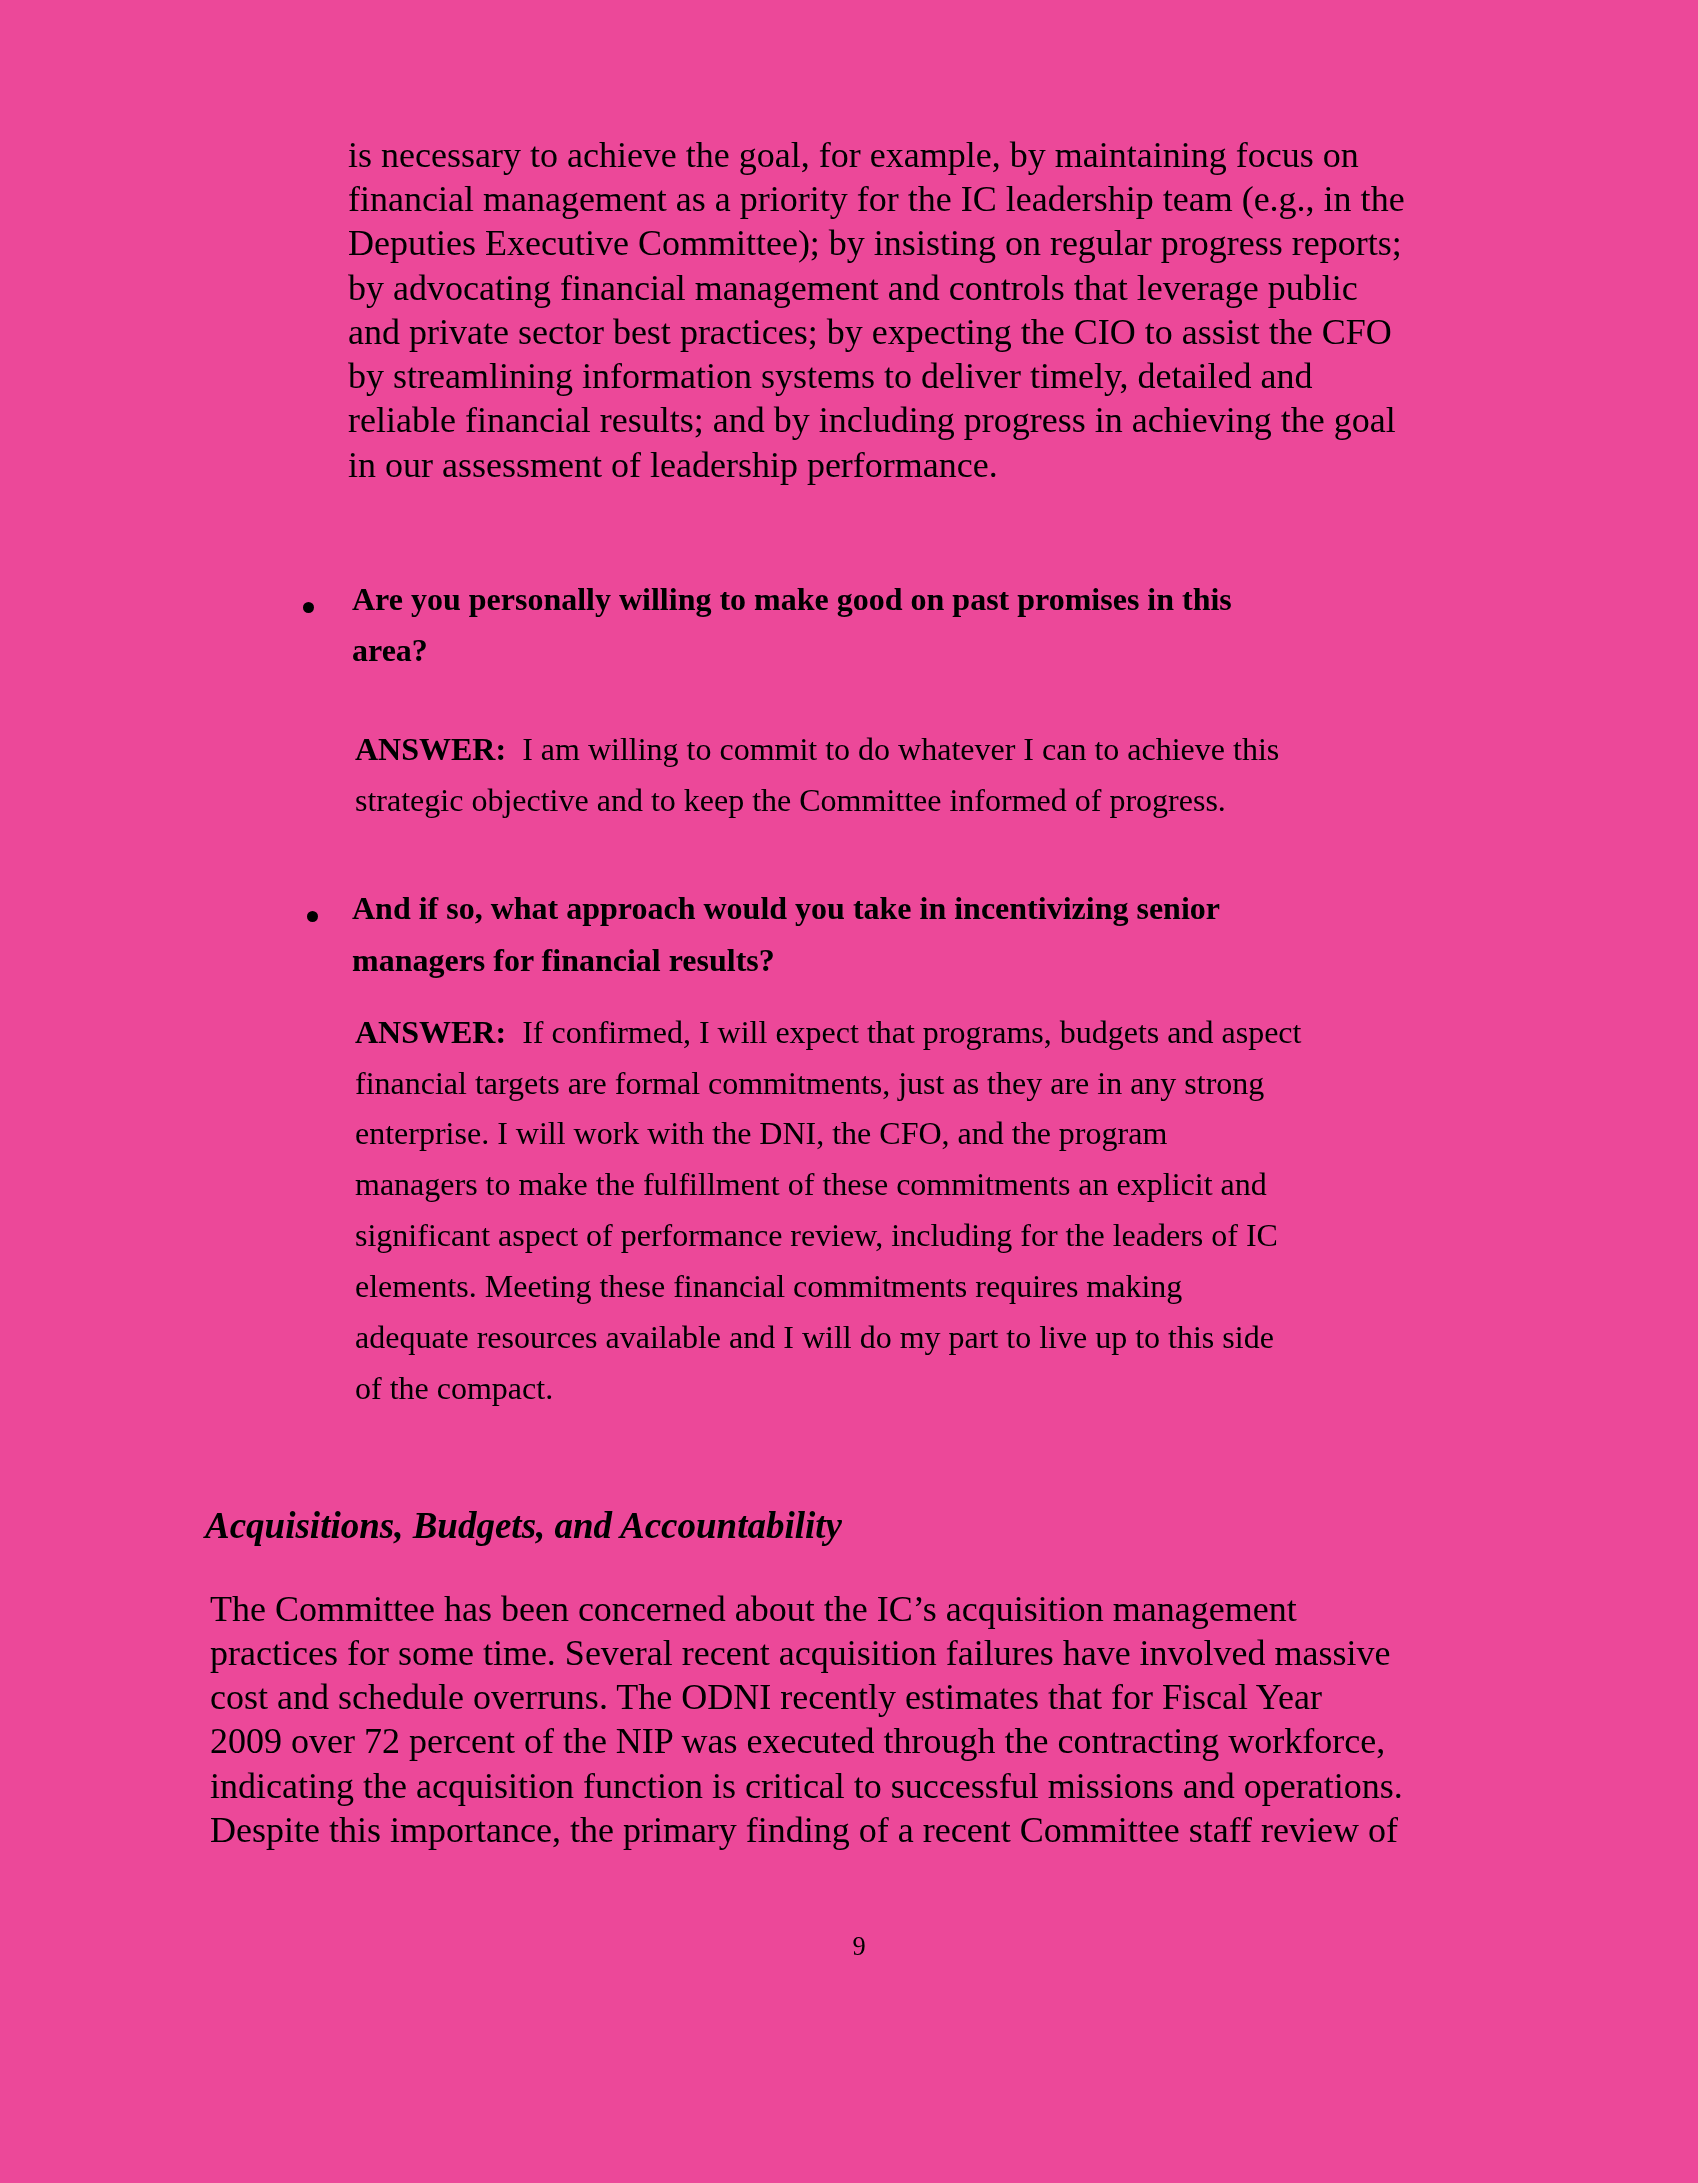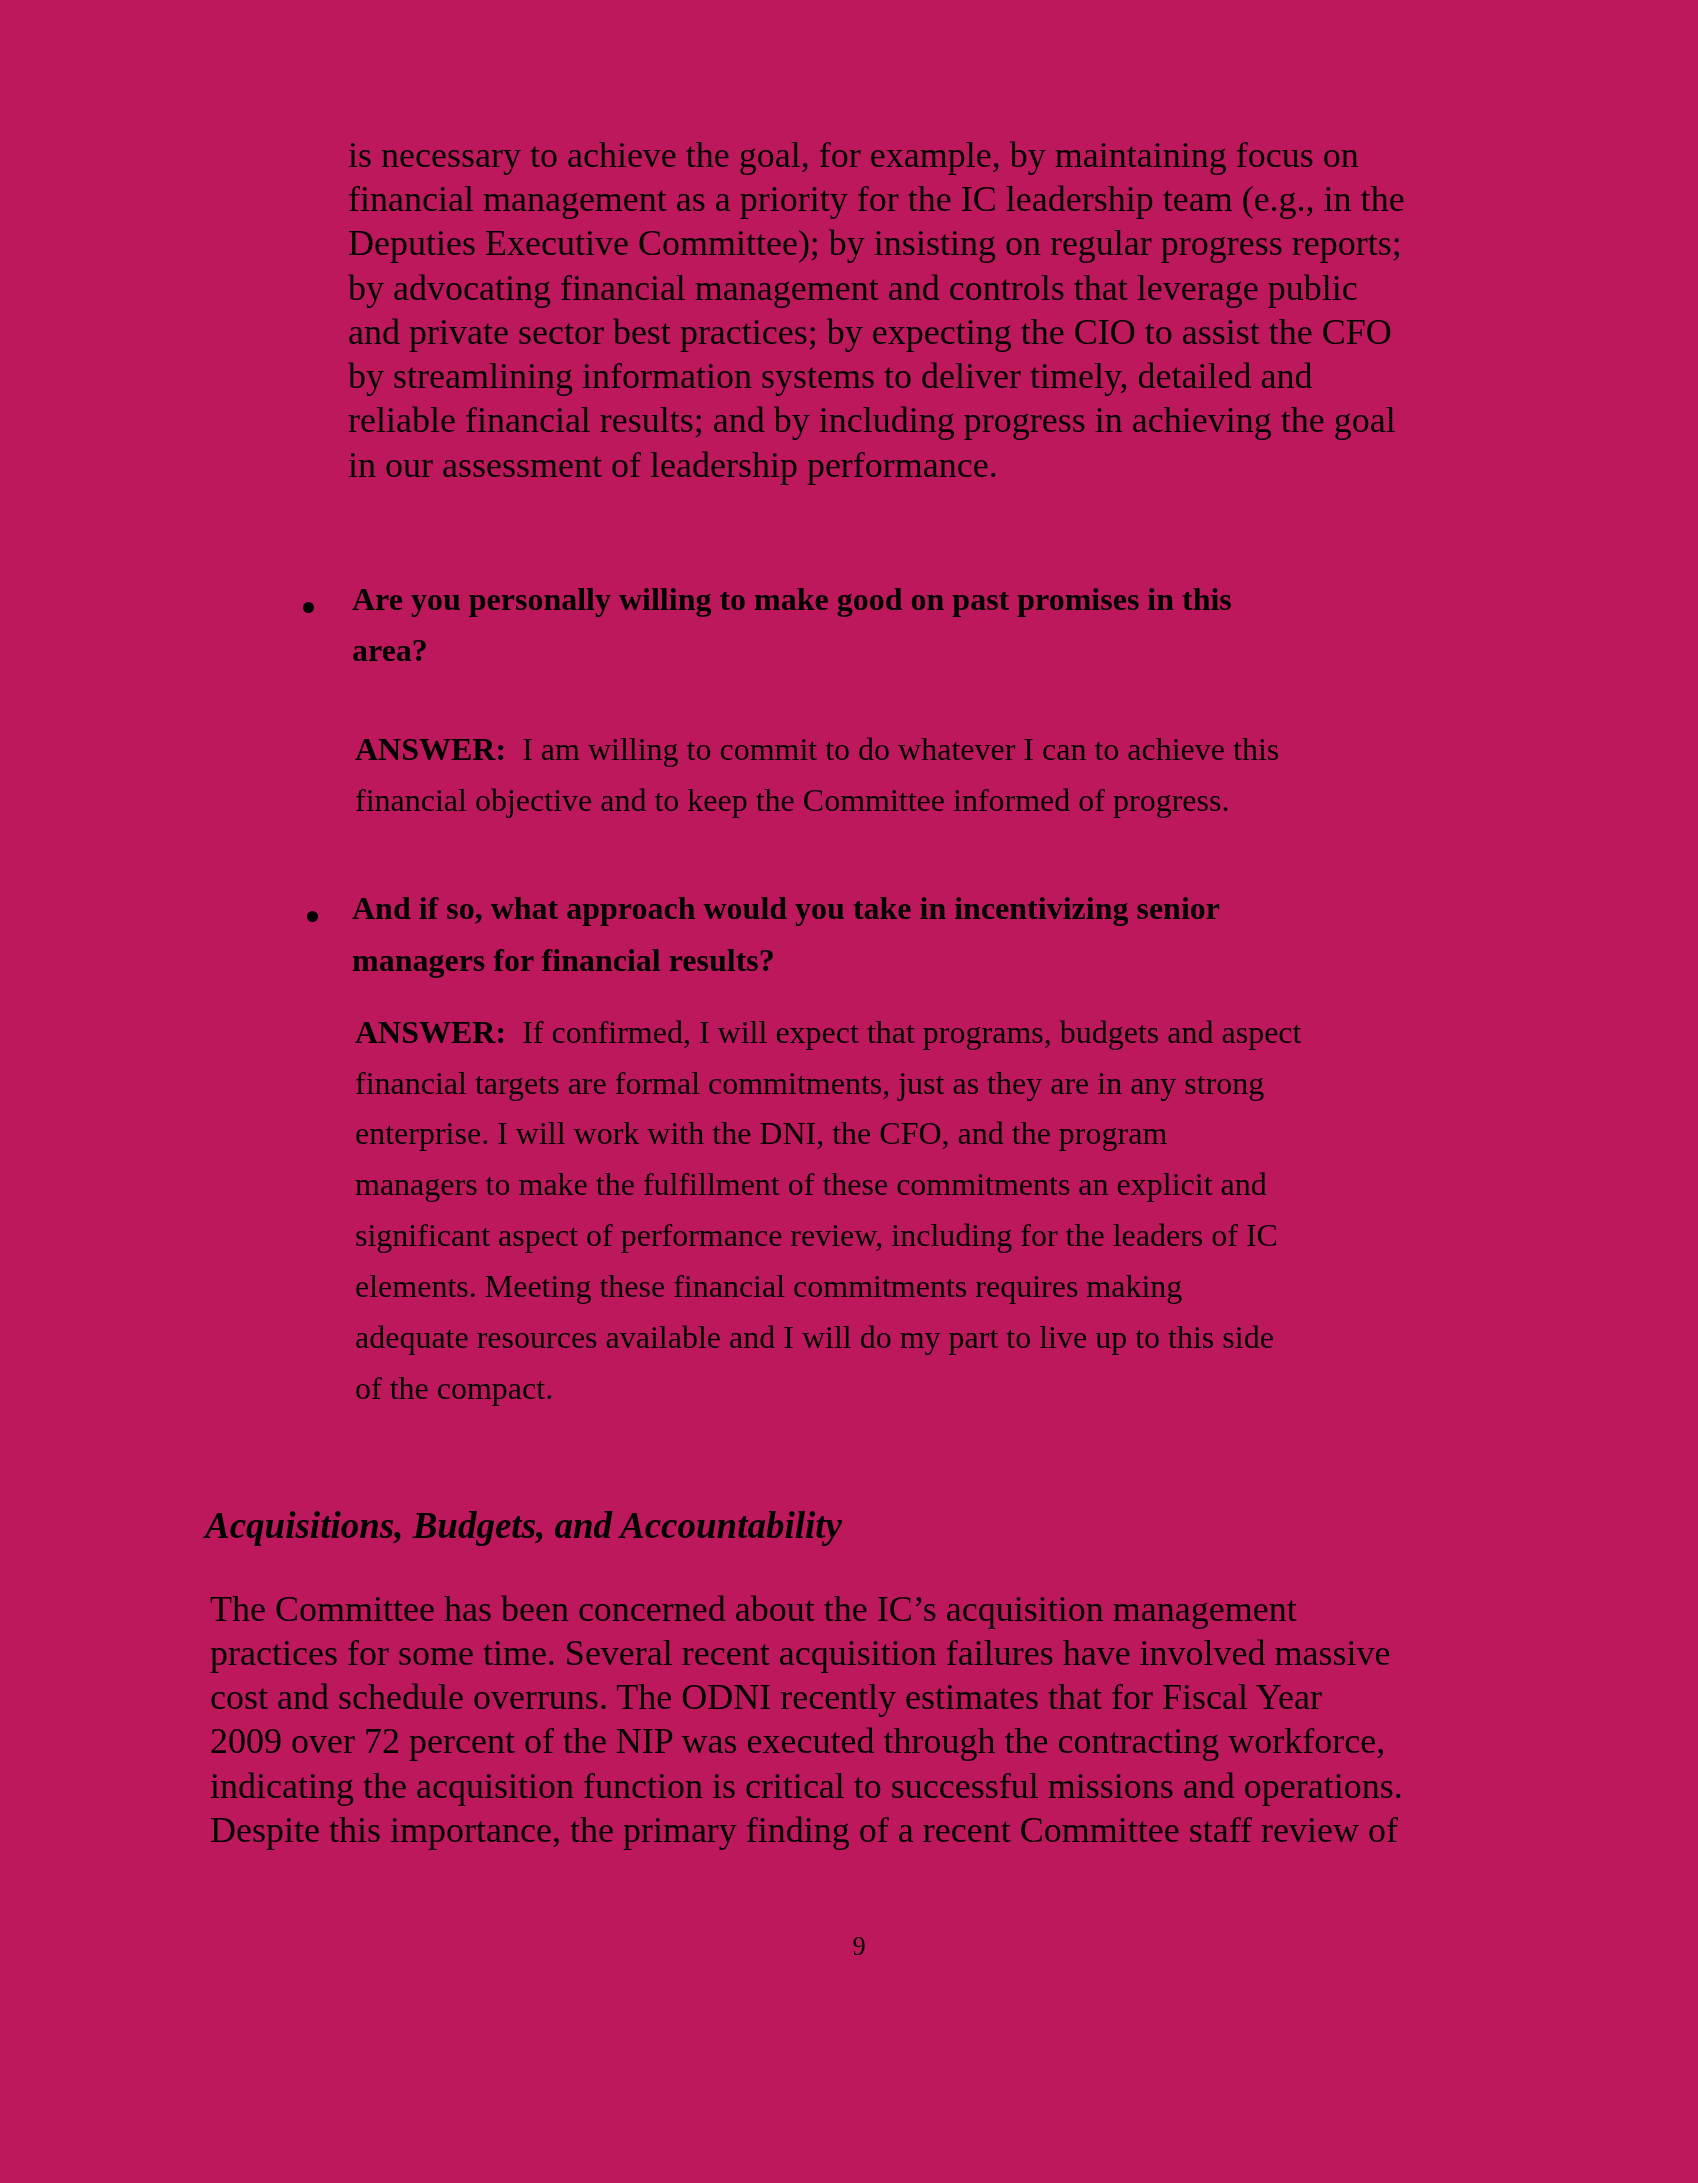--- a/index.html
+++ b/index.html
@@ -1,17 +1,17 @@
 <!DOCTYPE html>
 <html style="font-size:10.6px"><head>
 <meta charset="utf-8">
 <style>
   html, body { margin: 0; padding: 0; background: #ffffff; }
   body { width: 1699px; height: 2183px; position: relative; overflow: hidden; }
-  .page { position: absolute; left: 0; top: 0; width: 1699px; height: 2183px; background: #be185d; color: #000000;
+  .page { position: absolute; left: 0; top: 0; width: 1699px; height: 2183px; background: #ec4899; color: #000000;
           font-family: "Liberation Serif", "DejaVu Serif", serif; }
   .line { position: absolute; white-space: nowrap; line-height: 1; }
   .p1 { font-size: 36px; left: 348px; }
   .qa { font-size: 32px; }
   .q  { font-weight: bold; left: 352px; }
   .a  { left: 355px; }
   .a b { font-weight: bold; }
   .p2 { font-size: 36px; left: 210px; }
   .heading { position: absolute; left: 205px; font-size: 37px; font-weight: bold; font-style: italic; white-space: nowrap; line-height: 1; }
   .bullet { position: absolute; width: 11.2px; height: 11.2px; border-radius: 50%; background: #000; }
@@ -31,21 +31,21 @@
     <div class="line p1" style="top:358px">by streamlining information systems to deliver timely, detailed and</div>
     <div class="line p1" style="top:402px">reliable financial results; and by including progress in achieving the goal</div>
     <div class="line p1" style="top:447px">in our assessment of leadership performance.</div>
   </div>
 
   <div>
     <span class="bullet" style="left:303px; top:602px;"></span>
     <div class="line qa q" style="top:583px">Are you personally willing to make good on past promises in this</div>
     <div class="line qa q" style="top:634px">area?</div>
     <div class="line qa a" style="top:733px"><b>ANSWER:</b>&nbsp;&nbsp;<span>I am willing to commit to do whatever I can to achieve this</span></div>
-    <div class="line qa a" style="top:784px">financial objective and to keep the Committee informed of progress.</div>
+    <div class="line qa a" style="top:784px">strategic objective and to keep the Committee informed of progress.</div>
   </div>
 
   <div>
     <span class="bullet" style="left:307px; top:911px;"></span>
     <div class="line qa q" style="top:892px">And if so, what approach would you take in incentivizing senior</div>
     <div class="line qa q" style="top:944px">managers for financial results?</div>
     <div class="line qa a" style="top:1016px"><b>ANSWER:</b>&nbsp;&nbsp;<span>If confirmed, I will expect that programs, budgets and aspect</span></div>
     <div class="line qa a" style="top:1067px">financial targets are formal commitments, just as they are in any strong</div>
     <div class="line qa a" style="top:1117px">enterprise.  I will work with the DNI, the CFO, and the program</div>
     <div class="line qa a" style="top:1168px">managers to make the fulfillment of these commitments an explicit and</div>

